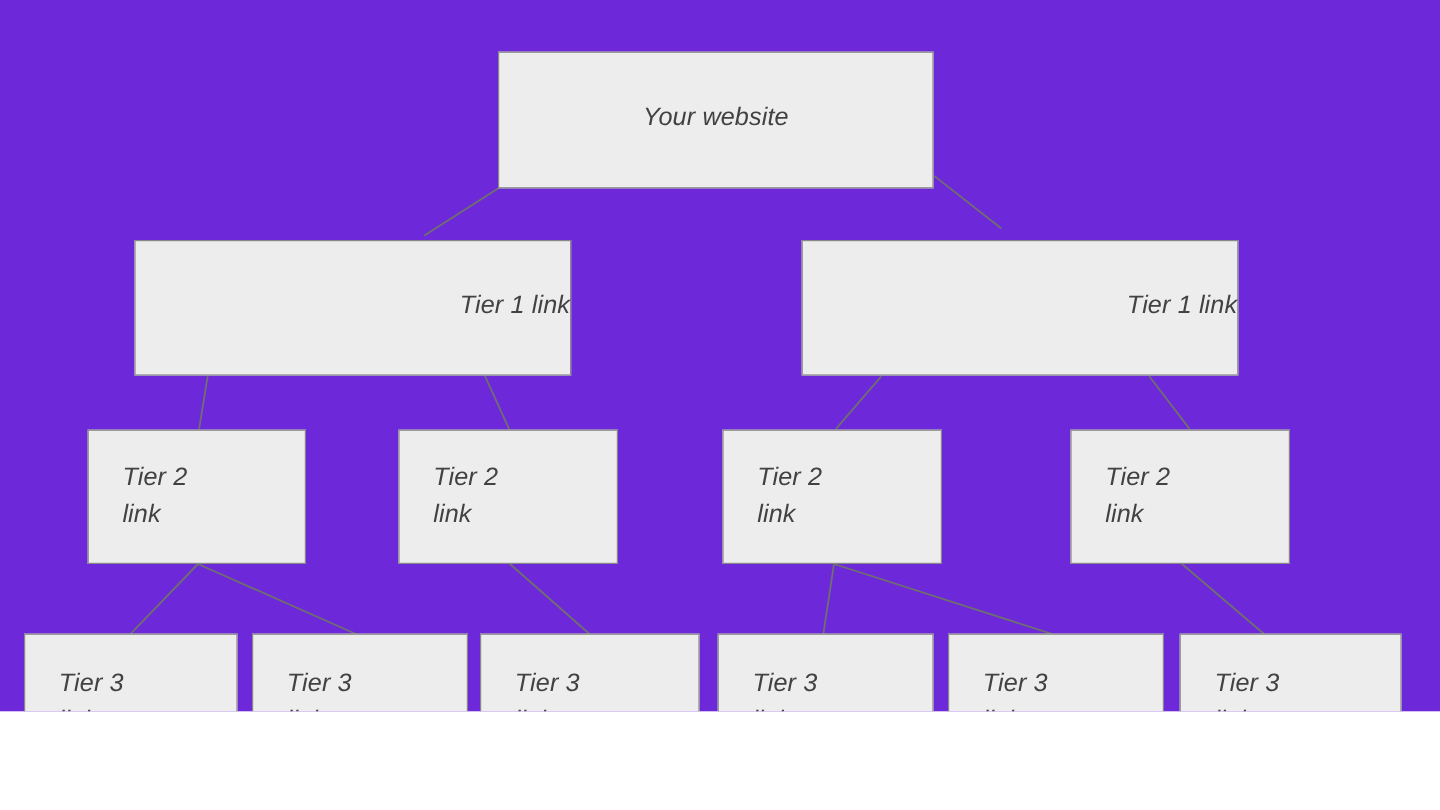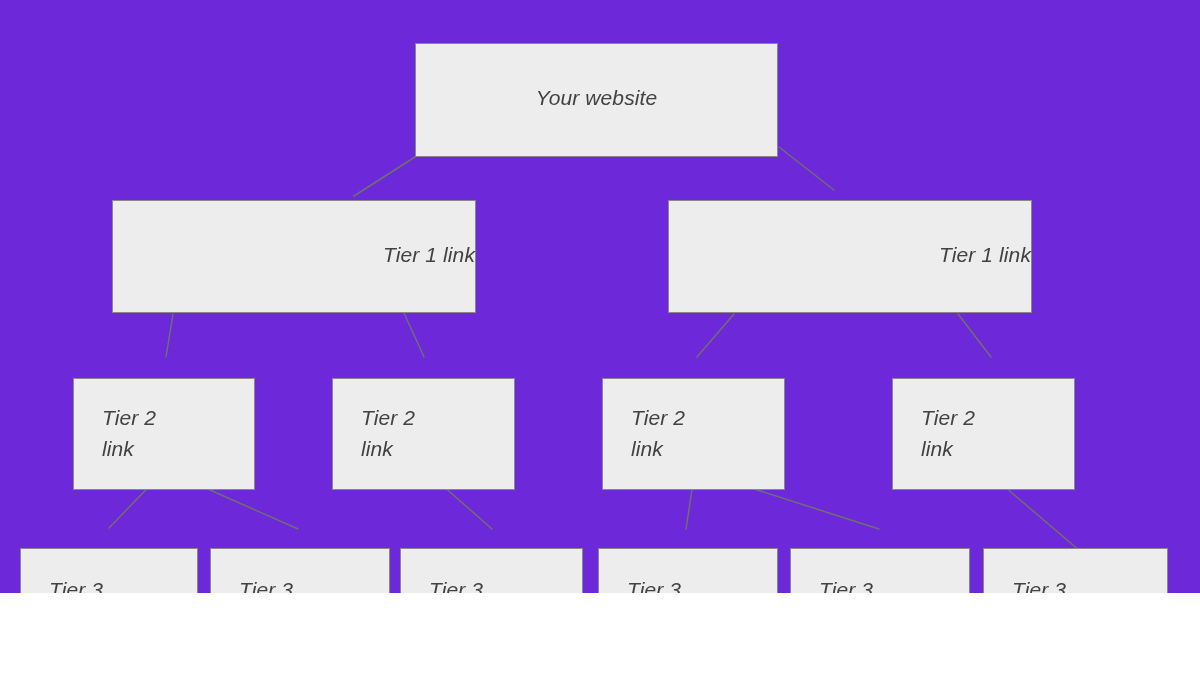--- a/index.html
+++ b/index.html
@@ -51,21 +51,20 @@
     padding-left: 66px;
     padding-bottom: 4px;
   }
   .node.tier2, .node.tier3 {
     display: flex;
     align-items: center;
     justify-content: flex-start;
     text-align: left;
     padding-left: 28px;
     padding-bottom: 2px;
-    margin-top: 20px;
   }
 </style>
 </head>
 <body>
 
 <div id="canvas">
   <svg id="edge-layer" viewBox="0 0 1200 675" width="1200" height="675">
       <line x1="415" y1="157" x2="354" y2="196" stroke="#6f6f6f" stroke-width="1.5" stroke-linecap="round"></line>
       <line x1="779" y1="147" x2="834" y2="190" stroke="#6f6f6f" stroke-width="1.5" stroke-linecap="round"></line>
       <line x1="173" y1="314" x2="166" y2="357" stroke="#6f6f6f" stroke-width="1.5" stroke-linecap="round"></line>

